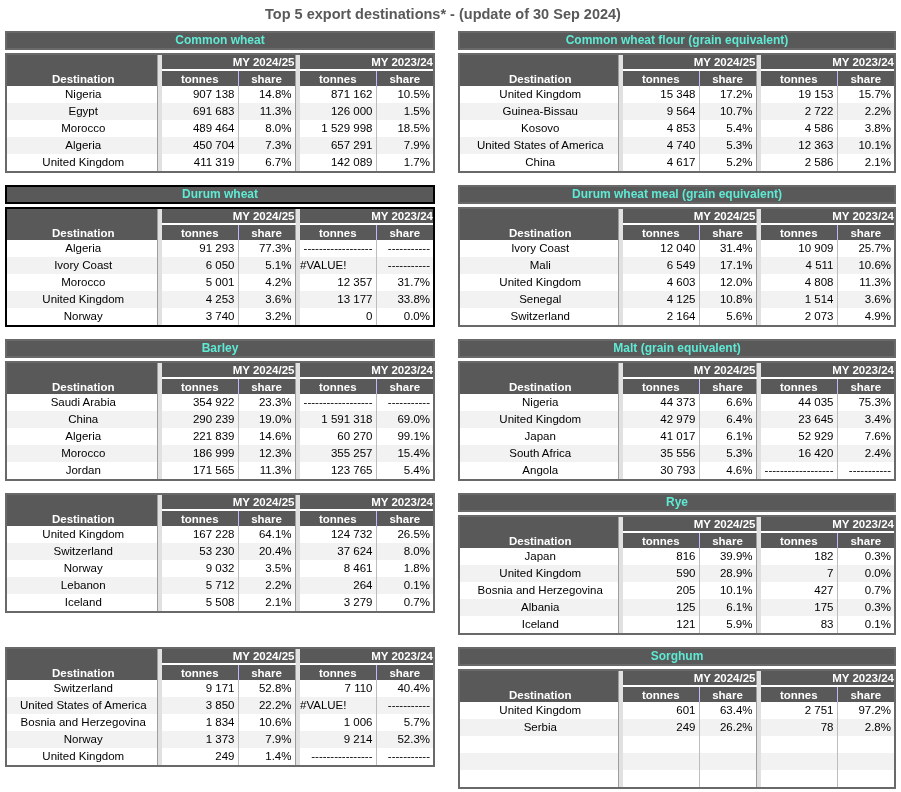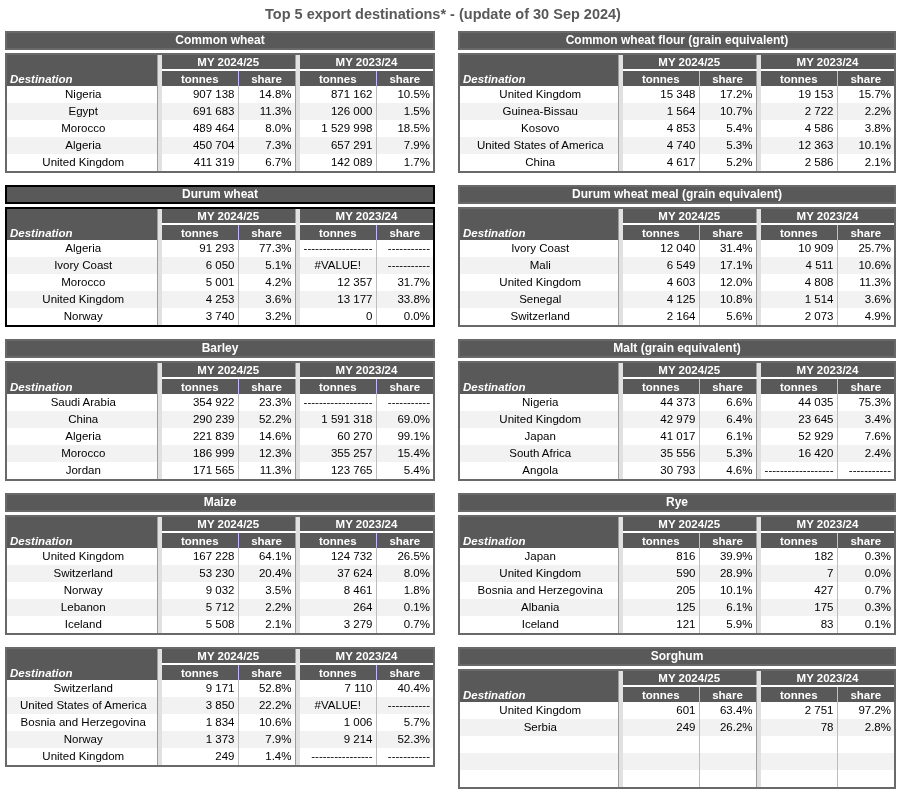--- a/index.html
+++ b/index.html
@@ -16,51 +16,51 @@
   }
   .grid {
     display:grid;
     grid-template-columns:430px 438px;
     column-gap:23px; row-gap:12px;
   }
   
   .tbl { width:100%; }
   .title-box {
     background:#595959; border:2px solid #696969;
-    color:#ffffff; font-weight:bold; font-size:12px;
+    color:#5eead4; font-weight:bold; font-size:12px;
     text-align:center; height:15px; line-height:15px;
     margin-bottom:3px;
   }
   .main-box { border:2px solid #696969; background:#ffffff; }
   .tbl.heavy .title-box, .tbl.heavy .main-box { border-color:#000000; }
 
   table { border-collapse:collapse; width:100%; table-layout:fixed; font-size:11.5px; }
   col.c-sep { width:5px; }
   col.c-t   { width:76px; }
   col.c-s   { width:57px; }
 
   thead td {
     background:#595959; color:#ffffff; font-weight:bold;
     padding:0; overflow:hidden; white-space:nowrap;
   }
-  td.hdest { text-align:left; vertical-align:bottom; padding:0 0 1px 3px;font-style:italic; }
-  td.hmy   { text-align:center; height:14px; border-bottom:2px solid #ffffff; }
+  td.hdest { text-align:center; vertical-align:bottom; padding:0 0 1px 3px; }
+  td.hmy   { text-align:right; height:14px; border-bottom:2px solid #ffffff; }
   td.hsub  { text-align:center; height:15px; }
   td.hshare{ border-left:1px solid #c4b5fd; }
   td.hsep  { background:#e1e1e1; border-left:1px solid #9e9e9e; padding:0; }
 
   tbody tr { height:17px; }
   tbody td {
     padding:0; color:#000000; line-height:17px;
     overflow:hidden; white-space:nowrap;
   }
   tbody tr:nth-child(even) td:not(.sep) { background:#f2f2f2; }
   td.dest  { text-align:center;  padding-left:3px; }
   td.num   { text-align:right; padding-right:3px; }
-  td.err   { text-align:center; }
+  td.err   { text-align:left; }
   td.sep   { background:#e1e1e1; border-left:1px solid #9e9e9e; }
   td.share { border-left:1px solid #bdbdbd; }
 </style>
 </head>
 <body>
 
 <div class="page">
   <div class="page-title">Top 5 export destinations* - (update of 30 Sep 2024)</div>
   <div class="grid">
       <section class="tbl">
@@ -175,21 +175,21 @@
                 <td class="sep"></td>
                 <td class="num">15 348</td>
                 <td class="share num">17.2%</td>
                 <td class="sep"></td>
                 <td class="num">19 153</td>
                 <td class="share num">15.7%</td>
               </tr>
               <tr>
                 <td class="dest">Guinea-Bissau</td>
                 <td class="sep"></td>
-                <td class="num">1 564</td>
+                <td class="num">9 564</td>
                 <td class="share num">10.7%</td>
                 <td class="sep"></td>
                 <td class="num">2 722</td>
                 <td class="share num">2.2%</td>
               </tr>
               <tr>
                 <td class="dest">Kosovo</td>
                 <td class="sep"></td>
                 <td class="num">4 853</td>
                 <td class="share num">5.4%</td>
@@ -410,21 +410,21 @@
                 <td class="num">354 922</td>
                 <td class="share num">23.3%</td>
                 <td class="sep"></td>
                 <td class="num">------------------</td>
                 <td class="share num">-----------</td>
               </tr>
               <tr>
                 <td class="dest">China</td>
                 <td class="sep"></td>
                 <td class="num">290 239</td>
-                <td class="share num">52.2%</td>
+                <td class="share num">19.0%</td>
                 <td class="sep"></td>
                 <td class="num">1 591 318</td>
                 <td class="share num">69.0%</td>
               </tr>
               <tr>
                 <td class="dest">Algeria</td>
                 <td class="sep"></td>
                 <td class="num">221 839</td>
                 <td class="share num">14.6%</td>
                 <td class="sep"></td>
@@ -525,21 +525,20 @@
                 <td class="share num">4.6%</td>
                 <td class="sep"></td>
                 <td class="num">------------------</td>
                 <td class="share num">-----------</td>
               </tr>
             </tbody>
           </table>
         </div>
       </section>
       <section class="tbl">
-        <div class="title-box">Maize</div>
         <div class="main-box">
           <table>
             <colgroup>
               <col class="c-dest">
               <col class="c-sep">
               <col class="c-t">
               <col class="c-s">
               <col class="c-sep">
               <col class="c-t">
               <col class="c-s">

